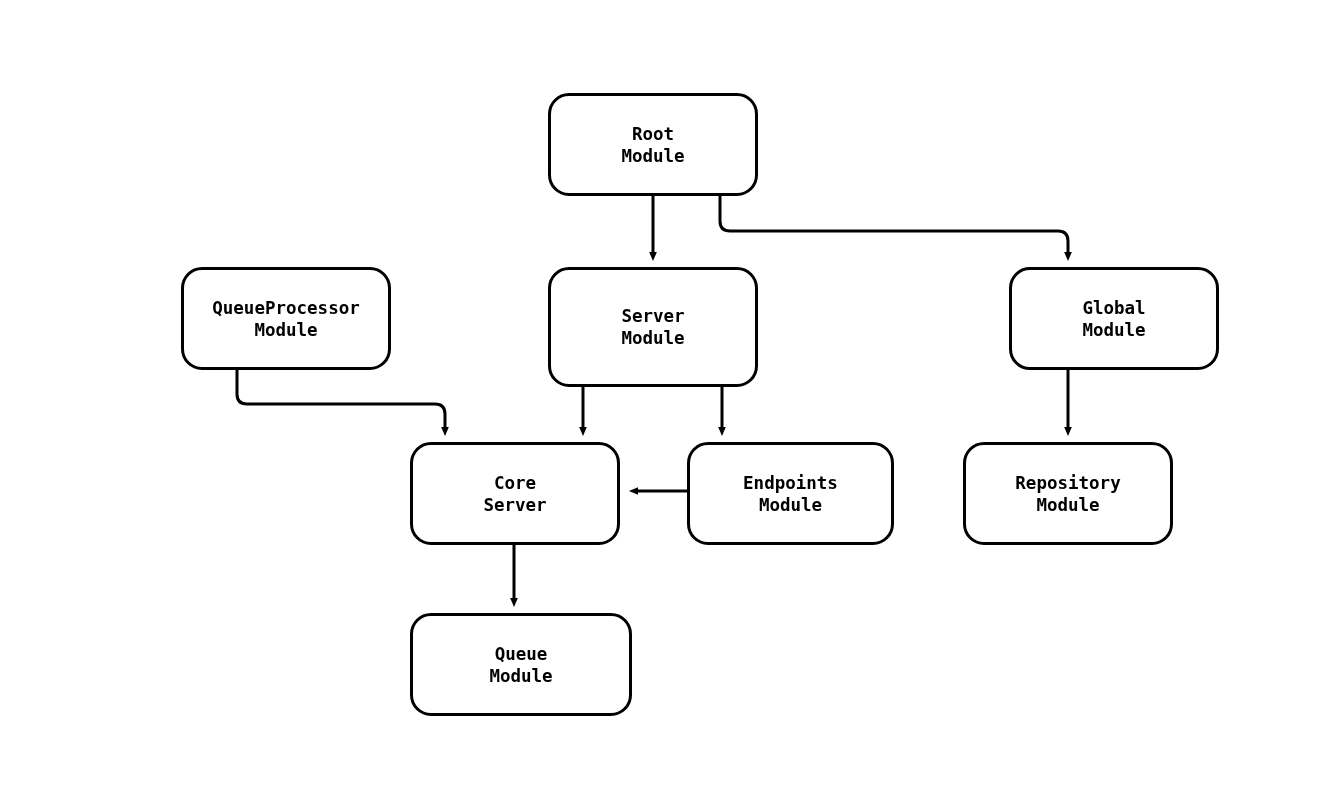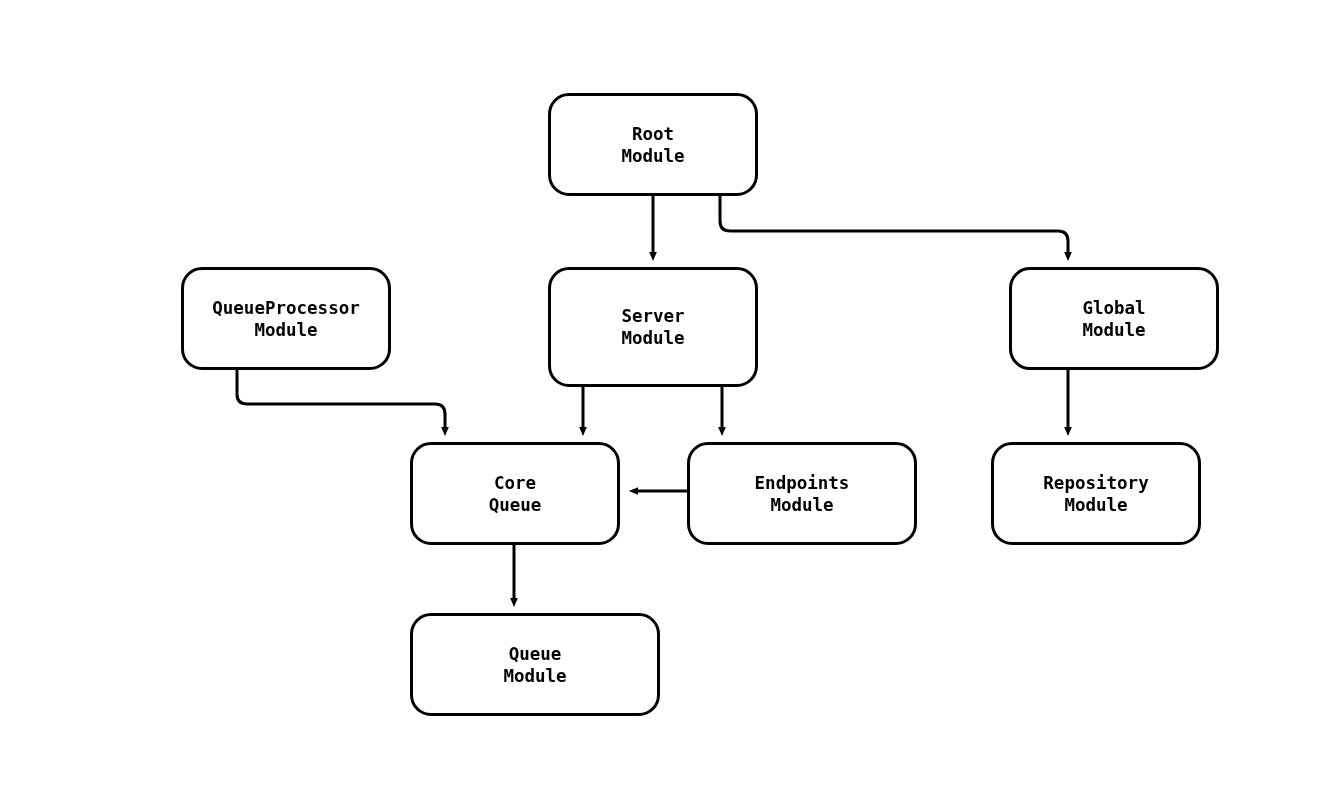--- a/index.html
+++ b/index.html
@@ -82,28 +82,28 @@
   <div class="node" style="left: 548px; top: 267px; width: 210px; height: 120px;">
     <span class="node-label">Server
 Module</span>
   </div>
   <div class="node" style="left: 1009px; top: 267px; width: 210px; height: 103px;">
     <span class="node-label">Global
 Module</span>
   </div>
   <div class="node" style="left: 410px; top: 442px; width: 210px; height: 103px;">
     <span class="node-label">Core
-Queue</span>
+Server</span>
   </div>
-  <div class="node" style="left: 687px; top: 442px; width: 230px; height: 103px;">
+  <div class="node" style="left: 687px; top: 442px; width: 207px; height: 103px;">
     <span class="node-label">Endpoints
 Module</span>
   </div>
-  <div class="node" style="left: 963px; top: 442px; width: 210px; height: 103px; margin-left: 28px;">
+  <div class="node" style="left: 963px; top: 442px; width: 210px; height: 103px;">
     <span class="node-label">Repository
 Module</span>
   </div>
-  <div class="node" style="left: 410px; top: 613px; width: 250px; height: 103px;">
+  <div class="node" style="left: 410px; top: 613px; width: 222px; height: 103px;">
     <span class="node-label">Queue
 Module</span>
   </div>
 
 </div>
 
 </body></html>

